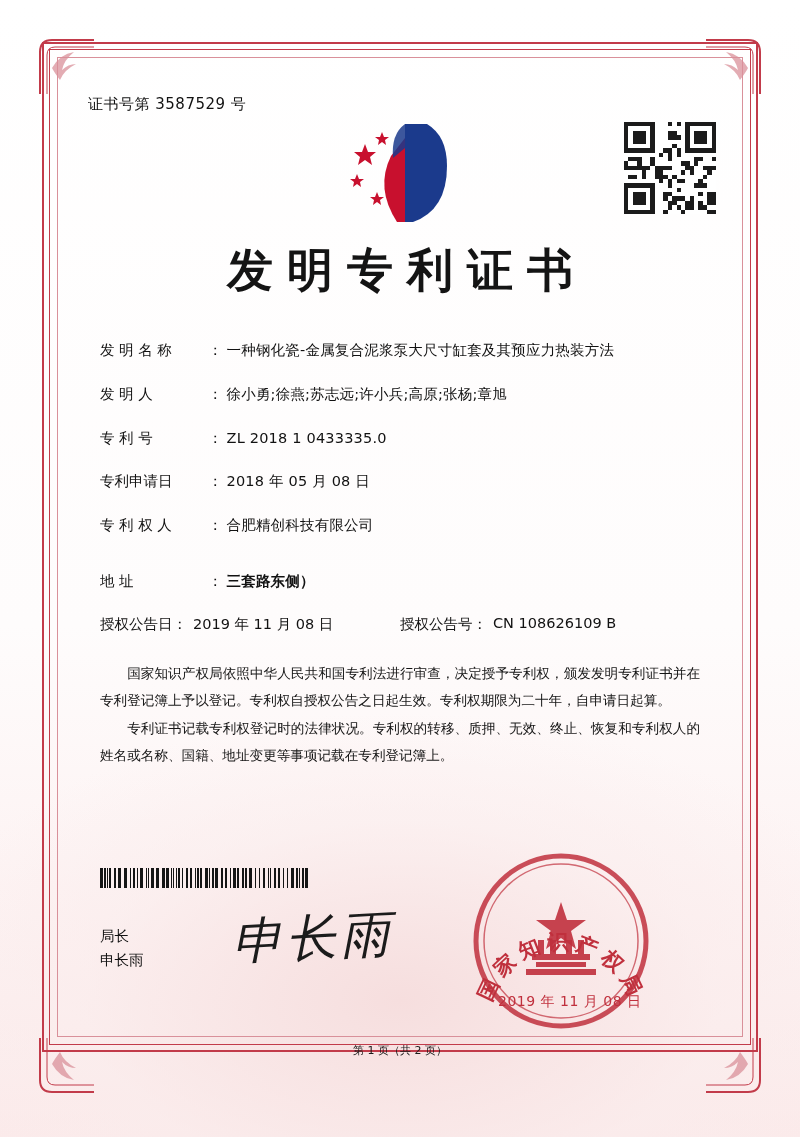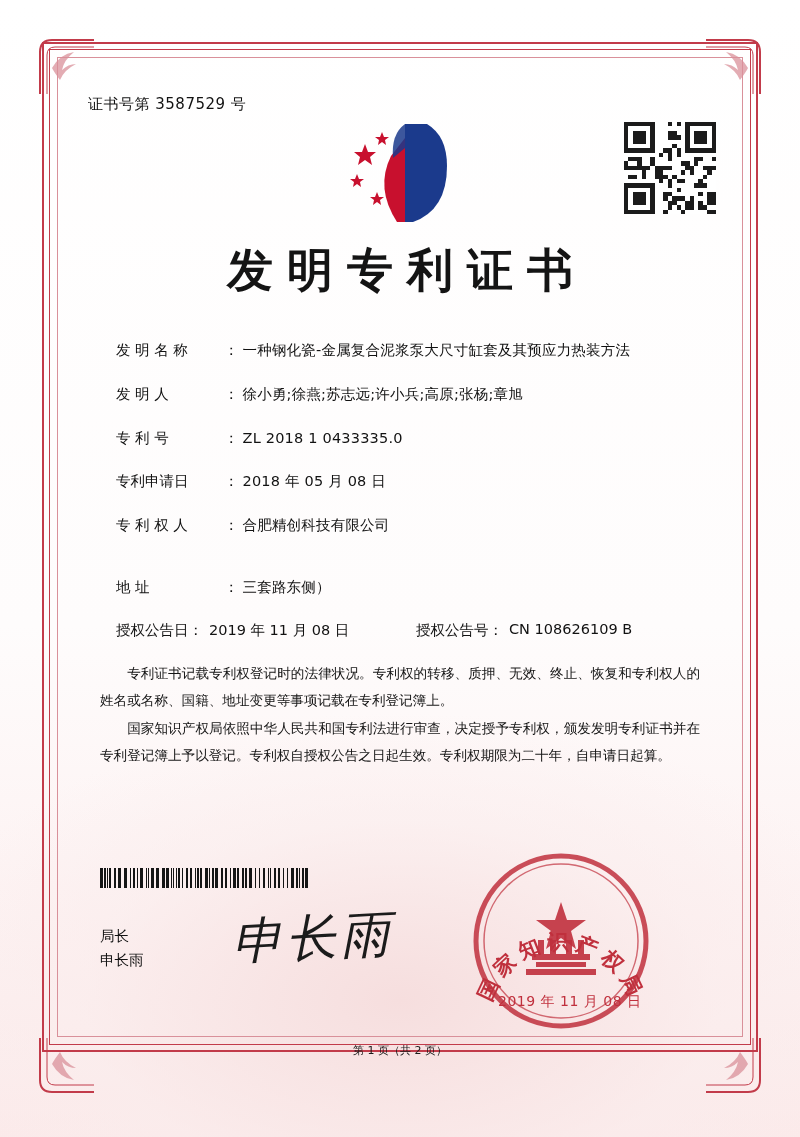--- a/index.html
+++ b/index.html
@@ -103,21 +103,21 @@
     font-family: "DejaVu Serif", "Liberation Serif", serif;
     font-size: 46px;
     font-weight: 700;
     letter-spacing: 14px;
     color: #141414;
     text-indent: 14px;
   }
 
   .fields {
     position: absolute;
-    left: 116px;
+    left: 100px;
     top: 340px;
     width: 600px;
     font-size: 14.5px;
     color: #121212;
   }
   .field-row {
     display: flex;
     align-items: baseline;
     margin-bottom: 22px;
     line-height: 1.5;
@@ -135,21 +135,22 @@
   .field-colon {
     flex: 0 0 auto;
     padding-right: 4px;
   }
   .field-value {
     flex: 1 1 auto;
     letter-spacing: 0.2px;
   }
   .field-value .sub {
     display: block;
-    margin-top: 18px;
+    margin-top: 12px;
+    font-weight: bold;
   }
   .row-two {
     display: flex;
     align-items: baseline;
     margin-bottom: 18px;
   }
   .row-two .half {
     display: flex;
     align-items: flex-start;
   }
@@ -793,22 +794,22 @@
       <div class="half">
         <span class="lbl">授权公告号</span>
         <span class="field-colon">：</span>
         <span class="val">CN 108626109 B</span>
       </div>
     </div>
 
   </div>
 
   <div class="paragraphs">
+    <p>国家知识产权局依照中华人民共和国专利法进行审查，决定授予专利权，颁发发明专利证书并在专利登记簿上予以登记。专利权自授权公告之日起生效。专利权期限为二十年，自申请日起算。</p>
     <p>专利证书记载专利权登记时的法律状况。专利权的转移、质押、无效、终止、恢复和专利权人的姓名或名称、国籍、地址变更等事项记载在专利登记簿上。</p>
-    <p>国家知识产权局依照中华人民共和国专利法进行审查，决定授予专利权，颁发发明专利证书并在专利登记簿上予以登记。专利权自授权公告之日起生效。专利权期限为二十年，自申请日起算。</p>
   </div>
 
   <div class="barcode" id="barcode">
       <span style="width: 3px; margin-right: 1px;"></span>
       <span style="width: 2px; margin-right: 1px;"></span>
       <span style="width: 1px; margin-right: 1px;"></span>
       <span style="width: 2px; margin-right: 3px;"></span>
       <span style="width: 2px; margin-right: 2px;"></span>
       <span style="width: 3px; margin-right: 3px;"></span>
       <span style="width: 3px; margin-right: 3px;"></span>

